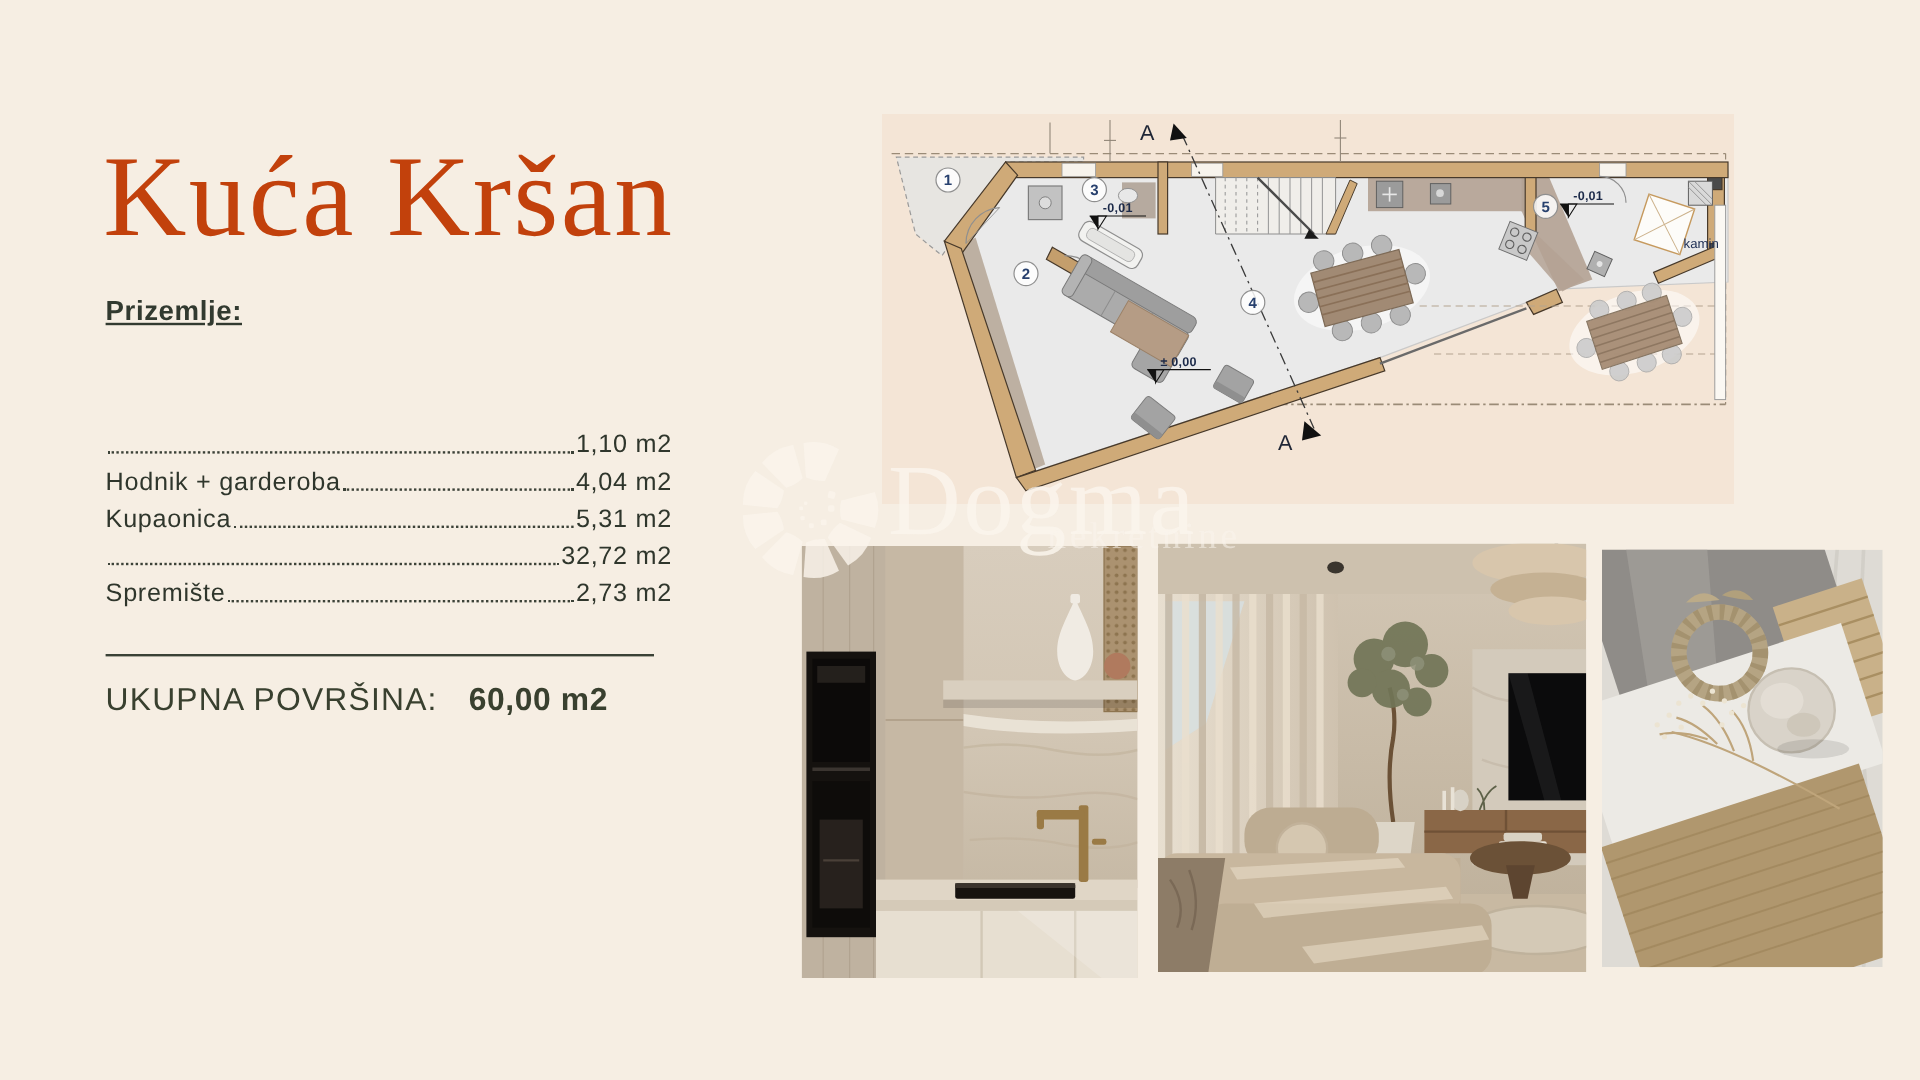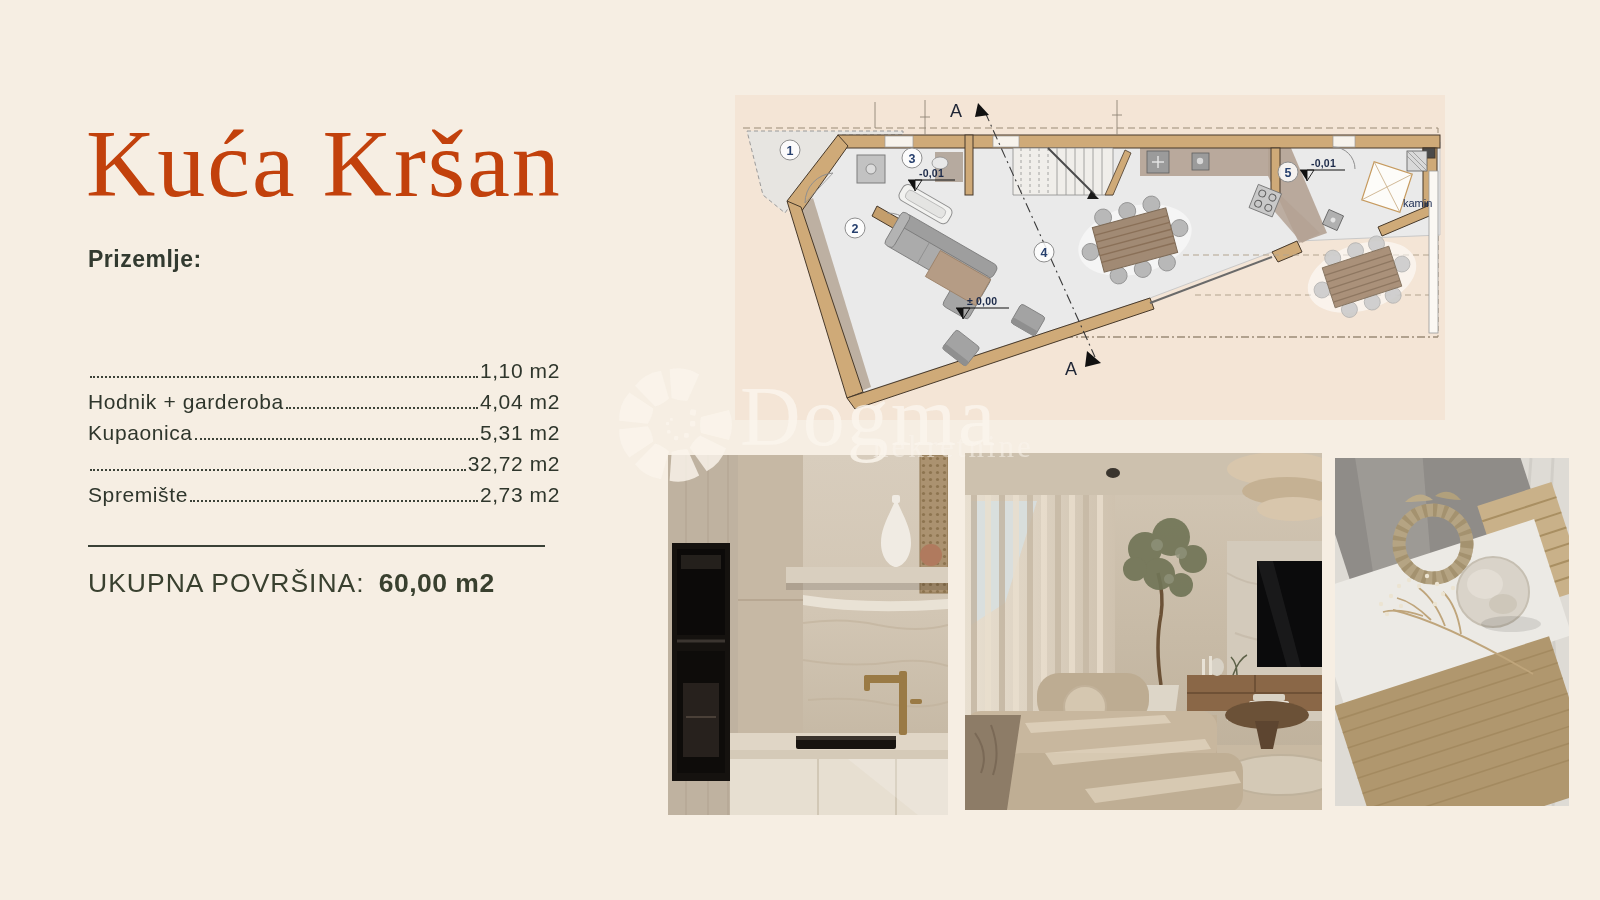--- a/index.html
+++ b/index.html
@@ -13,38 +13,38 @@
 
   
   .title{
     left:86px;top:52px;width:620px;
     font-family:"Liberation Serif","DejaVu Serif",serif;
     font-size:96px;font-weight:400;letter-spacing:2px;
     color:#c2410c;line-height:1.0;
   }
   .section-label{
     left:88px;top:246px;
-    font-size:23px;font-weight:700;letter-spacing:.5px;color:#323a30;
+    font-size:23px;font-weight:700;letter-spacing:.5px;color:#323a30;text-decoration:underline;
   }
   .room-list{left:88px;top:352px;width:472px;}
   .room-row{
     display:flex;align-items:flex-end;height:31px;
     font-size:21px;letter-spacing:.6px;color:#2f362c;white-space:nowrap;
   }
   .room-row .leader{
     flex:1 1 auto;min-width:14px;margin:0 2px;
     border-bottom:2.6px dotted #3c4238;
     transform:translateY(-5px);
   }
   .divider{
     left:88px;top:545px;width:457px;height:0;
     border-top:2.5px solid #3a4136;
   }
   .total-row{
-    left:88px;top:568px;display:flex;gap:14px;align-items:flex-start;
+    left:88px;top:568px;display:flex;gap:26px;align-items:flex-start;
     font-size:26.5px;letter-spacing:1px;color:#39402f;
   }
   .total-row .value{font-weight:700;letter-spacing:.5px;}
 
   
   .plan{left:735px;top:95px;width:710px;height:325px;}
   .plan svg{display:block;width:100%;height:100%;}
   .plan text{font-family:"Liberation Sans","DejaVu Sans",sans-serif;}
   .room-num{fill:#27406e;font-size:12.5px;font-weight:600;}
   .elev-text{fill:#1c2a49;font-size:10.5px;font-weight:700;letter-spacing:.2px;}

